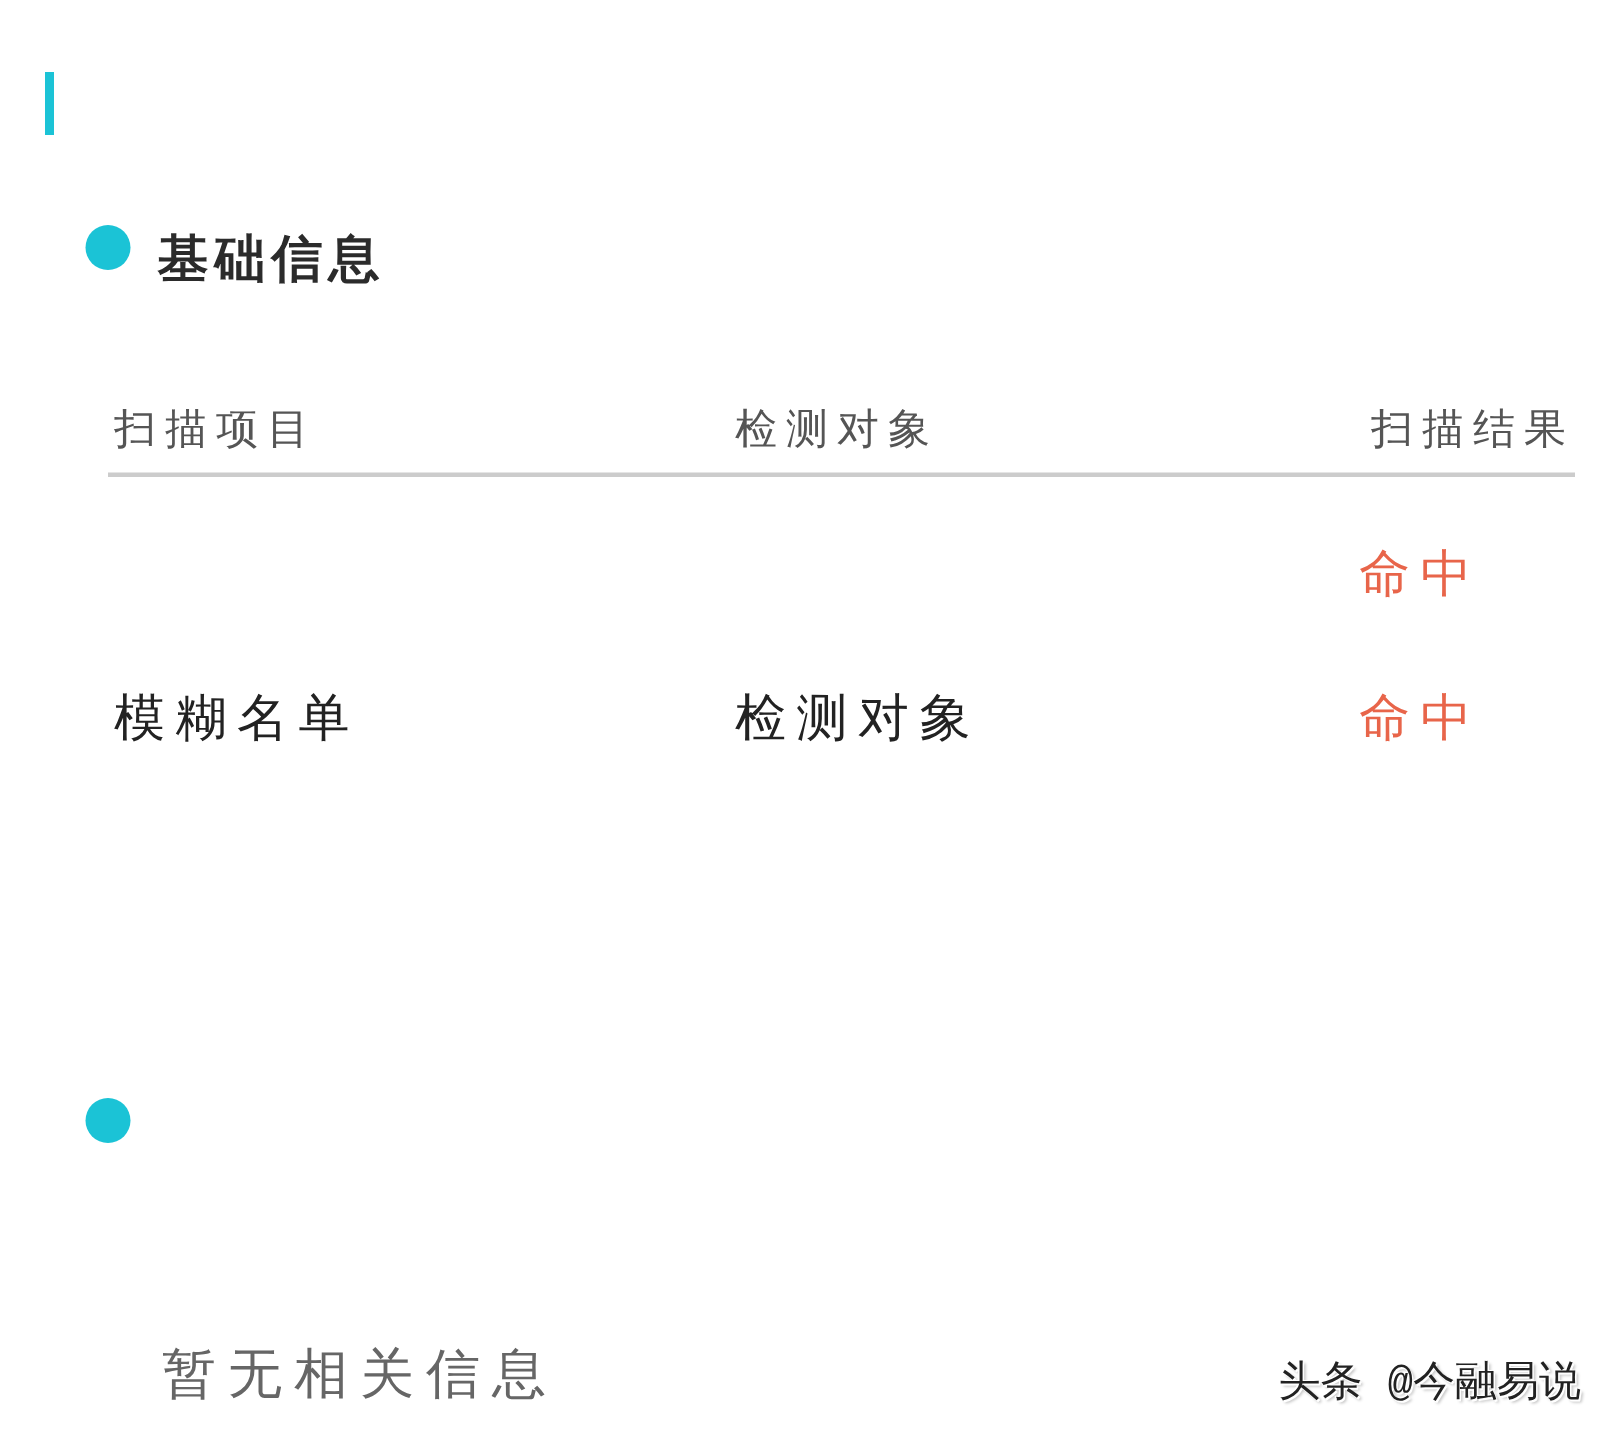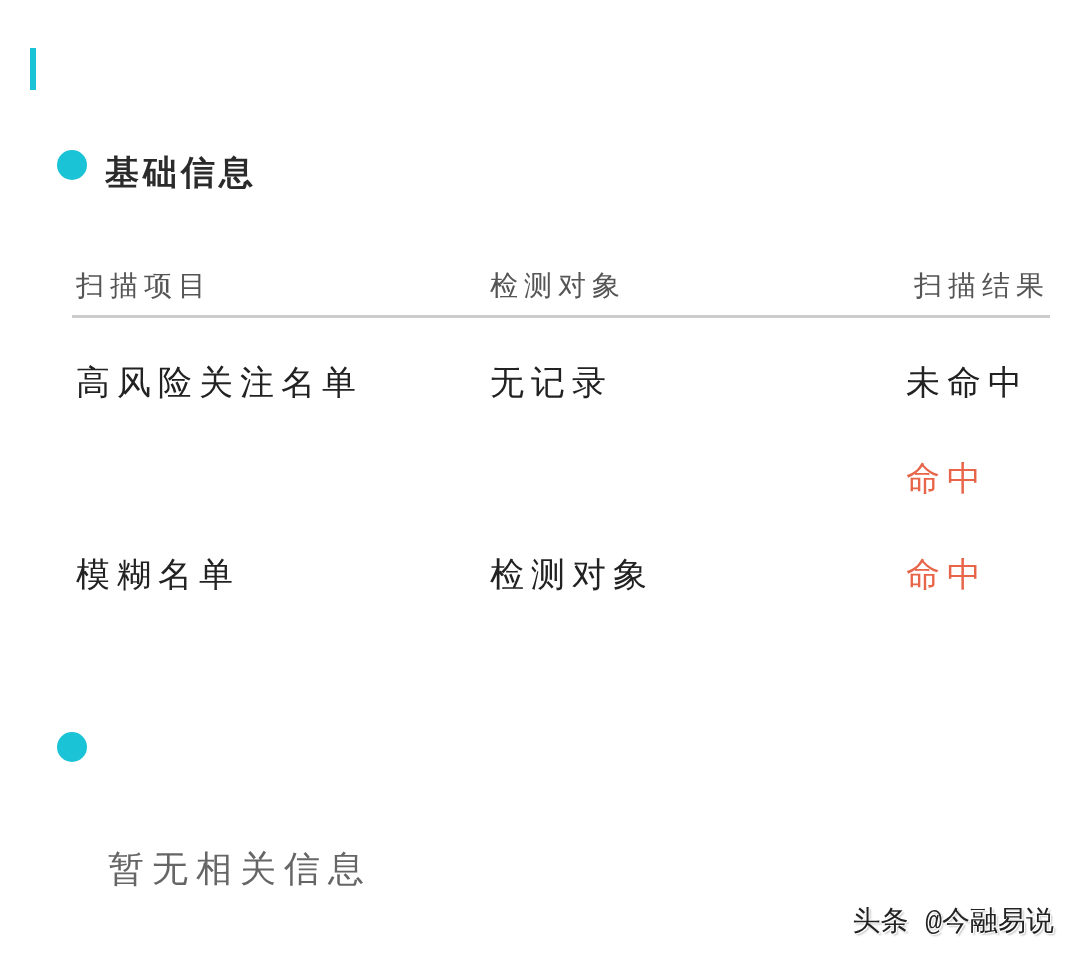--- a/index.html
+++ b/index.html
@@ -85,21 +85,21 @@
       top: 22px;
       font-size: 34px;
       color: #222222;
       letter-spacing: 7px;
     }
     .td.result { left: 834px; }
     .td.hit { color: #e8654a; }
     .empty-text {
       position: absolute;
       left: 108px;
-      top: 845px;
+      top: 892px;
       font-size: 36px;
       color: #666666;
       letter-spacing: 8px;
     }
     .watermark {
       position: absolute;
       right: 26px;
       top: 902px;
       font-family: Liberation Mono, monospace;
       font-size: 28px;
@@ -120,25 +120,20 @@
 </div>
 
 <div class="table">
   <div class="thead">
     <div class="th col1">扫描项目</div>
     <div class="th col2">检测对象</div>
     <div class="th col3">扫描结果</div>
   </div>
 
   <div class="row">
-    <div class="td col1">高风险关注名单</div>
-    <div class="td col2">无记录</div>
-    <div class="td result">未命中</div>
-  </div>
-  <div class="row">
     <div class="td result hit">命中</div>
   </div>
   <div class="row">
     <div class="td col1">模糊名单</div>
     <div class="td col2">检测对象</div>
     <div class="td result hit">命中</div>
   </div>
 </div>
 
 <div class="section-header" style="top:732px;">

